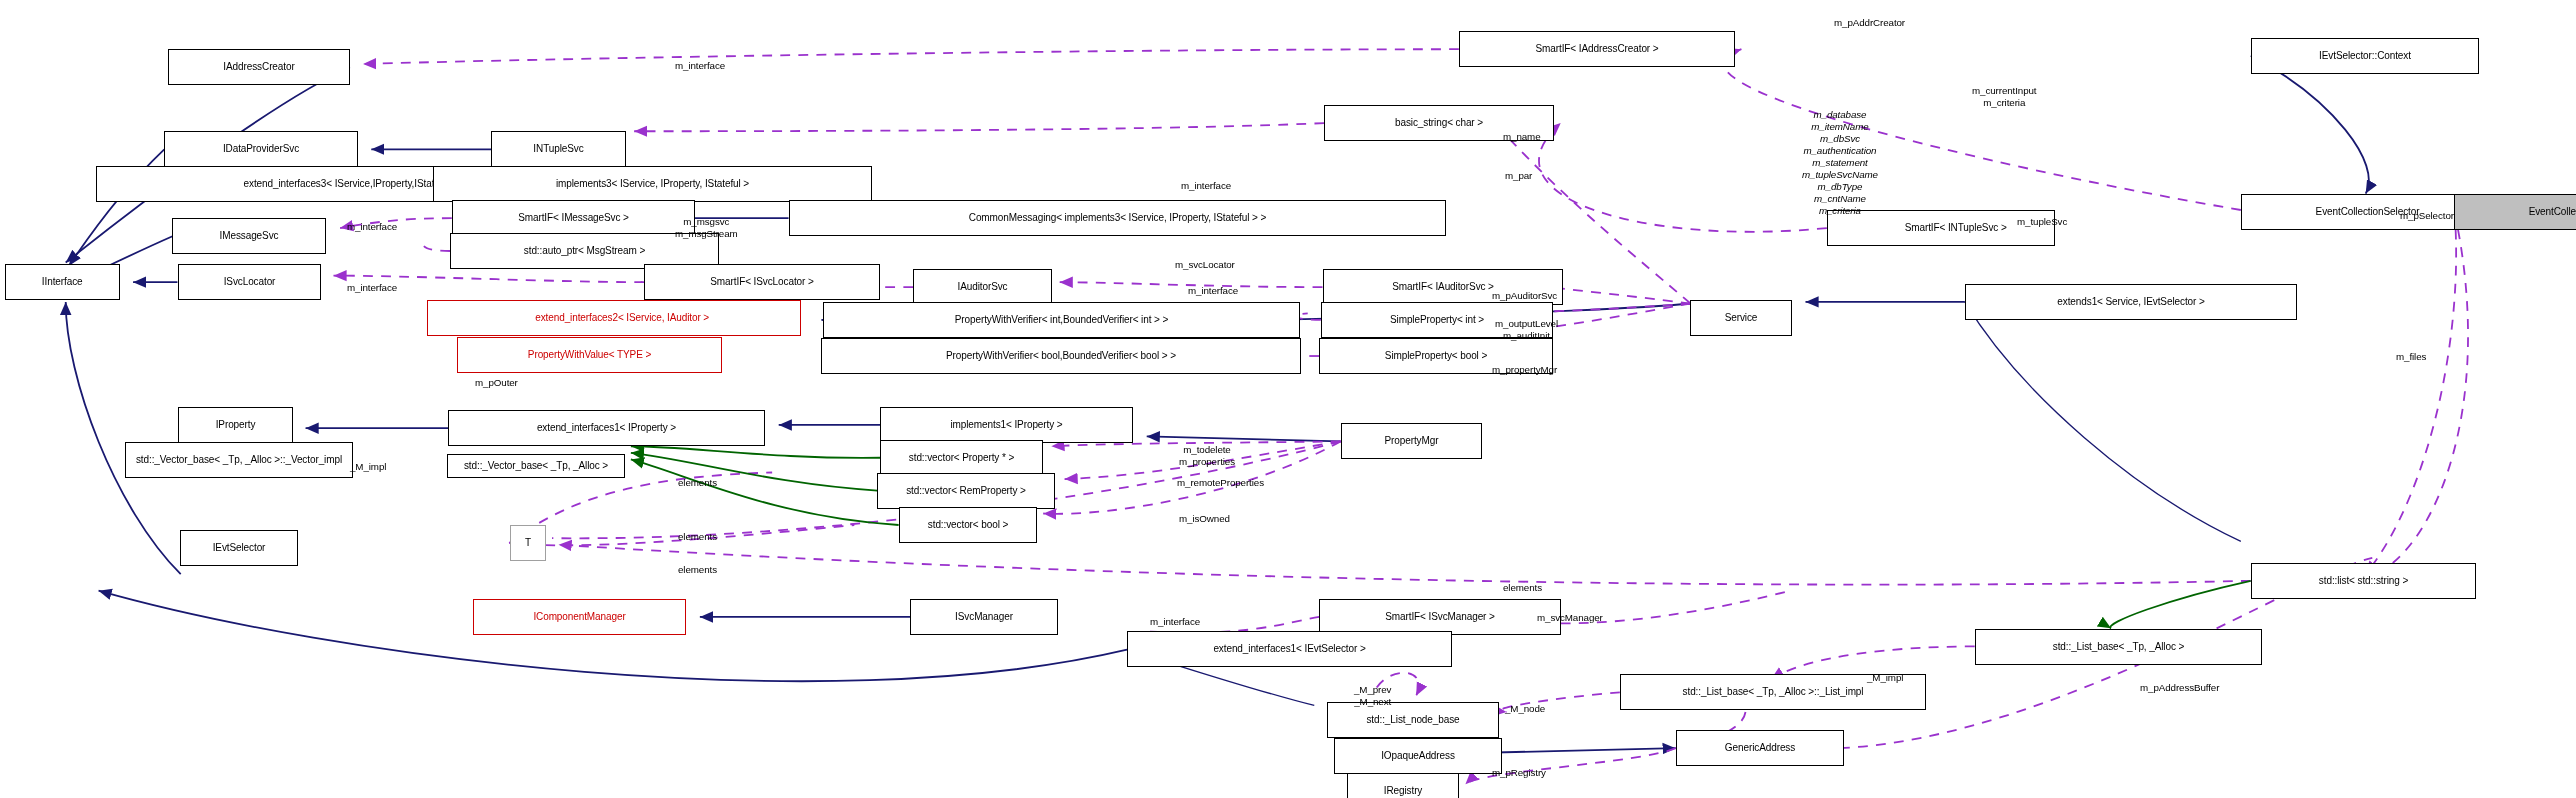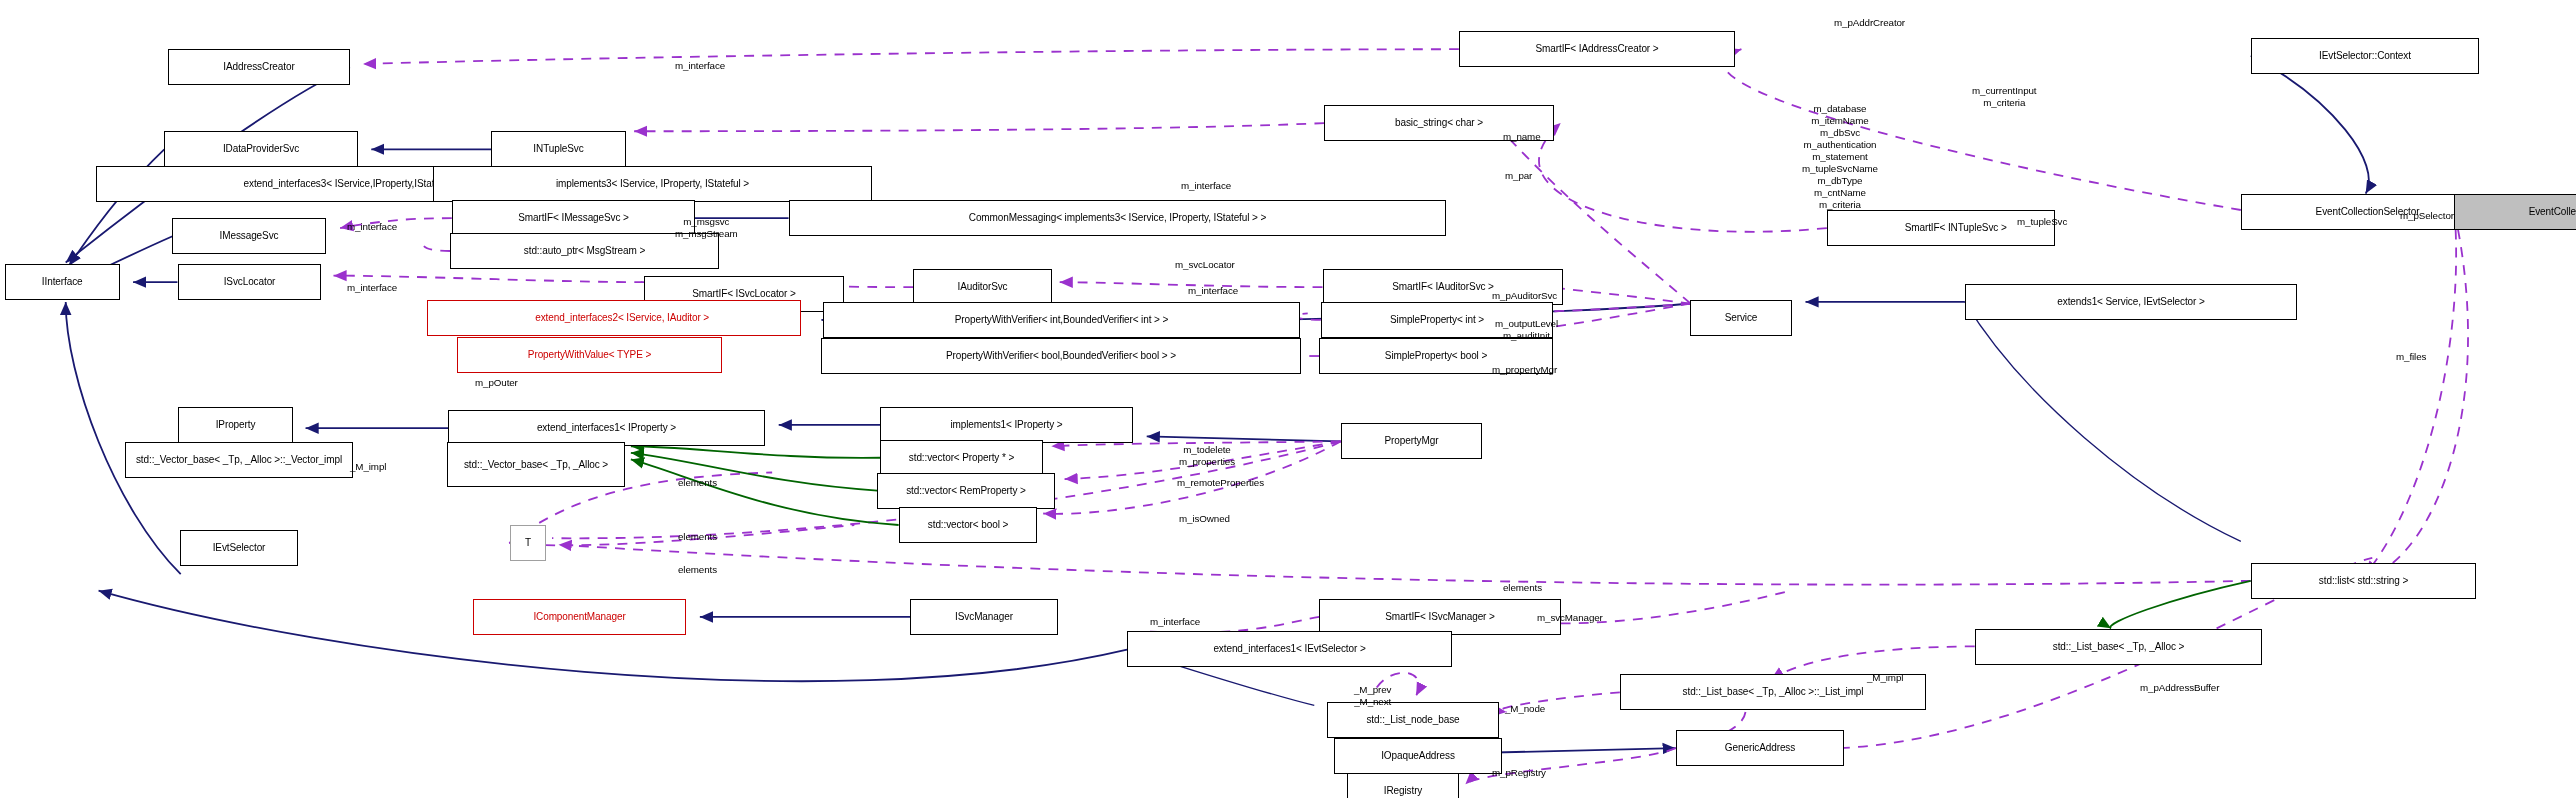--- a/index.html
+++ b/index.html
@@ -158,37 +158,37 @@
       <div class="node" style="left: 409px; top: 166px; width: 439px; height: 36px; margin-left: 24px;">implements3&lt; IService, IProperty, IStateful &gt;</div>
       <div class="node" style="left: 2241px; top: 194px; width: 253px; height: 36px;">EventCollectionSelector</div>
       <div class="node grey" style="left: 2454px; top: 194px; width: 251px; height: 36px;">EventCollectionContext</div>
       <div class="node" style="left: 172px; top: 218px; width: 154px; height: 36px;">IMessageSvc</div>
       <div class="node" style="left: 452px; top: 200px; width: 243px; height: 36px;">SmartIF&lt; IMessageSvc &gt;</div>
       <div class="node" style="left: 789px; top: 200px; width: 657px; height: 36px;">CommonMessaging&lt; implements3&lt; IService, IProperty, IStateful &gt; &gt;</div>
       <div class="node" style="left: 1827px; top: 210px; width: 228px; height: 36px; padding-left: 34px;">SmartIF&lt; INTupleSvc &gt;</div>
       <div class="node" style="left: 450px; top: 233px; width: 269px; height: 36px;">std::auto_ptr&lt; MsgStream &gt;</div>
       <div class="node" style="left: 4.7px; top: 264px; width: 115px; height: 36px;">IInterface</div>
       <div class="node" style="left: 178px; top: 264px; width: 143px; height: 36px;">ISvcLocator</div>
-      <div class="node" style="left: 644px; top: 276px; width: 200px; height: 36px;">SmartIF&lt; ISvcLocator &gt;</div>
+      <div class="node" style="left: 644px; top: 264px; width: 236px; height: 36px;">SmartIF&lt; ISvcLocator &gt;</div>
       <div class="node" style="left: 913px; top: 269px; width: 139px; height: 36px;">IAuditorSvc</div>
       <div class="node" style="left: 1323px; top: 269px; width: 240px; height: 36px;">SmartIF&lt; IAuditorSvc &gt;</div>
       <div class="node" style="left: 1690px; top: 300px; width: 102px; height: 36px;">Service</div>
       <div class="node" style="left: 1965px; top: 284px; width: 332px; height: 36px;">extends1&lt; Service, IEvtSelector &gt;</div>
       <div class="node red" style="left: 427px; top: 300px; width: 374px; height: 36px; padding-left: 21px;">extend_interfaces2&lt; IService, IAuditor &gt;</div>
       <div class="node" style="left: 823px; top: 302px; width: 477px; height: 36px;">PropertyWithVerifier&lt; int,BoundedVerifier&lt; int &gt; &gt;</div>
       <div class="node" style="left: 1321px; top: 302px; width: 232px; height: 36px;">SimpleProperty&lt; int &gt;</div>
       <div class="node red" style="left: 457px; top: 337px; width: 265px; height: 36px;">PropertyWithValue&lt; TYPE &gt;</div>
       <div class="node" style="left: 821px; top: 338px; width: 480px; height: 36px;">PropertyWithVerifier&lt; bool,BoundedVerifier&lt; bool &gt; &gt;</div>
       <div class="node" style="left: 1319px; top: 338px; width: 234px; height: 36px;">SimpleProperty&lt; bool &gt;</div>
       <div class="node" style="left: 178px; top: 407px; width: 115px; height: 36px;">IProperty</div>
       <div class="node" style="left: 448px; top: 410px; width: 317px; height: 36px;">extend_interfaces1&lt; IProperty &gt;</div>
       <div class="node" style="left: 880px; top: 407px; width: 253px; height: 36px;">implements1&lt; IProperty &gt;</div>
       <div class="node" style="left: 1341px; top: 423px; width: 141px; height: 36px;">PropertyMgr</div>
       <div class="node" style="left: 102px; top: 442px; width: 228px; height: 36px; margin-left: 23px;">std::_Vector_base&lt; _Tp, _Alloc &gt;::_Vector_impl</div>
-      <div class="node" style="left: 447px; top: 442px; width: 178px; height: 45px;">std::_Vector_base&lt; _Tp, _Alloc &gt;</div>
+      <div class="node" style="left: 447px; top: 454px; width: 178px; height: 24px;">std::_Vector_base&lt; _Tp, _Alloc &gt;</div>
       <div class="node" style="left: 880px; top: 440px; width: 163px; height: 36px;">std::vector&lt; Property * &gt;</div>
       <div class="node" style="left: 877px; top: 473px; width: 178px; height: 36px;">std::vector&lt; RemProperty &gt;</div>
       <div class="node" style="left: 899px; top: 507px; width: 138px; height: 36px;">std::vector&lt; bool &gt;</div>
       <div class="node tparam" style="left: 510px; top: 525px; width: 36px; height: 36px;">T</div>
       <div class="node" style="left: 180px; top: 530px; width: 118px; height: 36px;">IEvtSelector</div>
       <div class="node" style="left: 2251px; top: 563px; width: 225px; height: 36px;">std::list&lt; std::string &gt;</div>
       <div class="node red" style="left: 473px; top: 599px; width: 213px; height: 36px;">IComponentManager</div>
       <div class="node" style="left: 910px; top: 599px; width: 148px; height: 36px;">ISvcManager</div>
       <div class="node" style="left: 1319px; top: 599px; width: 242px; height: 36px;">SmartIF&lt; ISvcManager &gt;</div>
       <div class="node" style="left: 1975px; top: 629px; width: 287px; height: 36px;">std::_List_base&lt; _Tp, _Alloc &gt;</div>
@@ -197,21 +197,21 @@
       <div class="node" style="left: 1327px; top: 702px; width: 172px; height: 36px;">std::_List_node_base</div>
       <div class="node" style="left: 1676px; top: 730px; width: 168px; height: 36px;">GenericAddress</div>
       <div class="node" style="left: 1334px; top: 738px; width: 168px; height: 36px;">IOpaqueAddress</div>
       <div class="node" style="left: 1347px; top: 773px; width: 112px; height: 36px;">IRegistry</div>
     </div>
   <div id="label-layer">
       <div class="edge-label" style="left: 675px; top: 44px;">m_interface</div>
       <div class="edge-label" style="left: 1834px; top: 1.3px;">m_pAddrCreator</div>
       <div class="edge-label" style="left: 1972px; top: 69px;">m_currentInput
 m_criteria</div>
-      <div class="edge-label" style="left: 1802px; top: 87px;">m_database
+      <div class="edge-label" style="left: 1802px; top: 93px; font-style: italic;">m_database
 m_itemName
 m_dbSvc
 m_authentication
 m_statement
 m_tupleSvcName
 m_dbType
 m_cntName
 m_criteria</div>
       <div class="edge-label" style="left: 1503px; top: 115px;">m_name</div>
       <div class="edge-label" style="left: 1181px; top: 164px;">m_interface</div>

